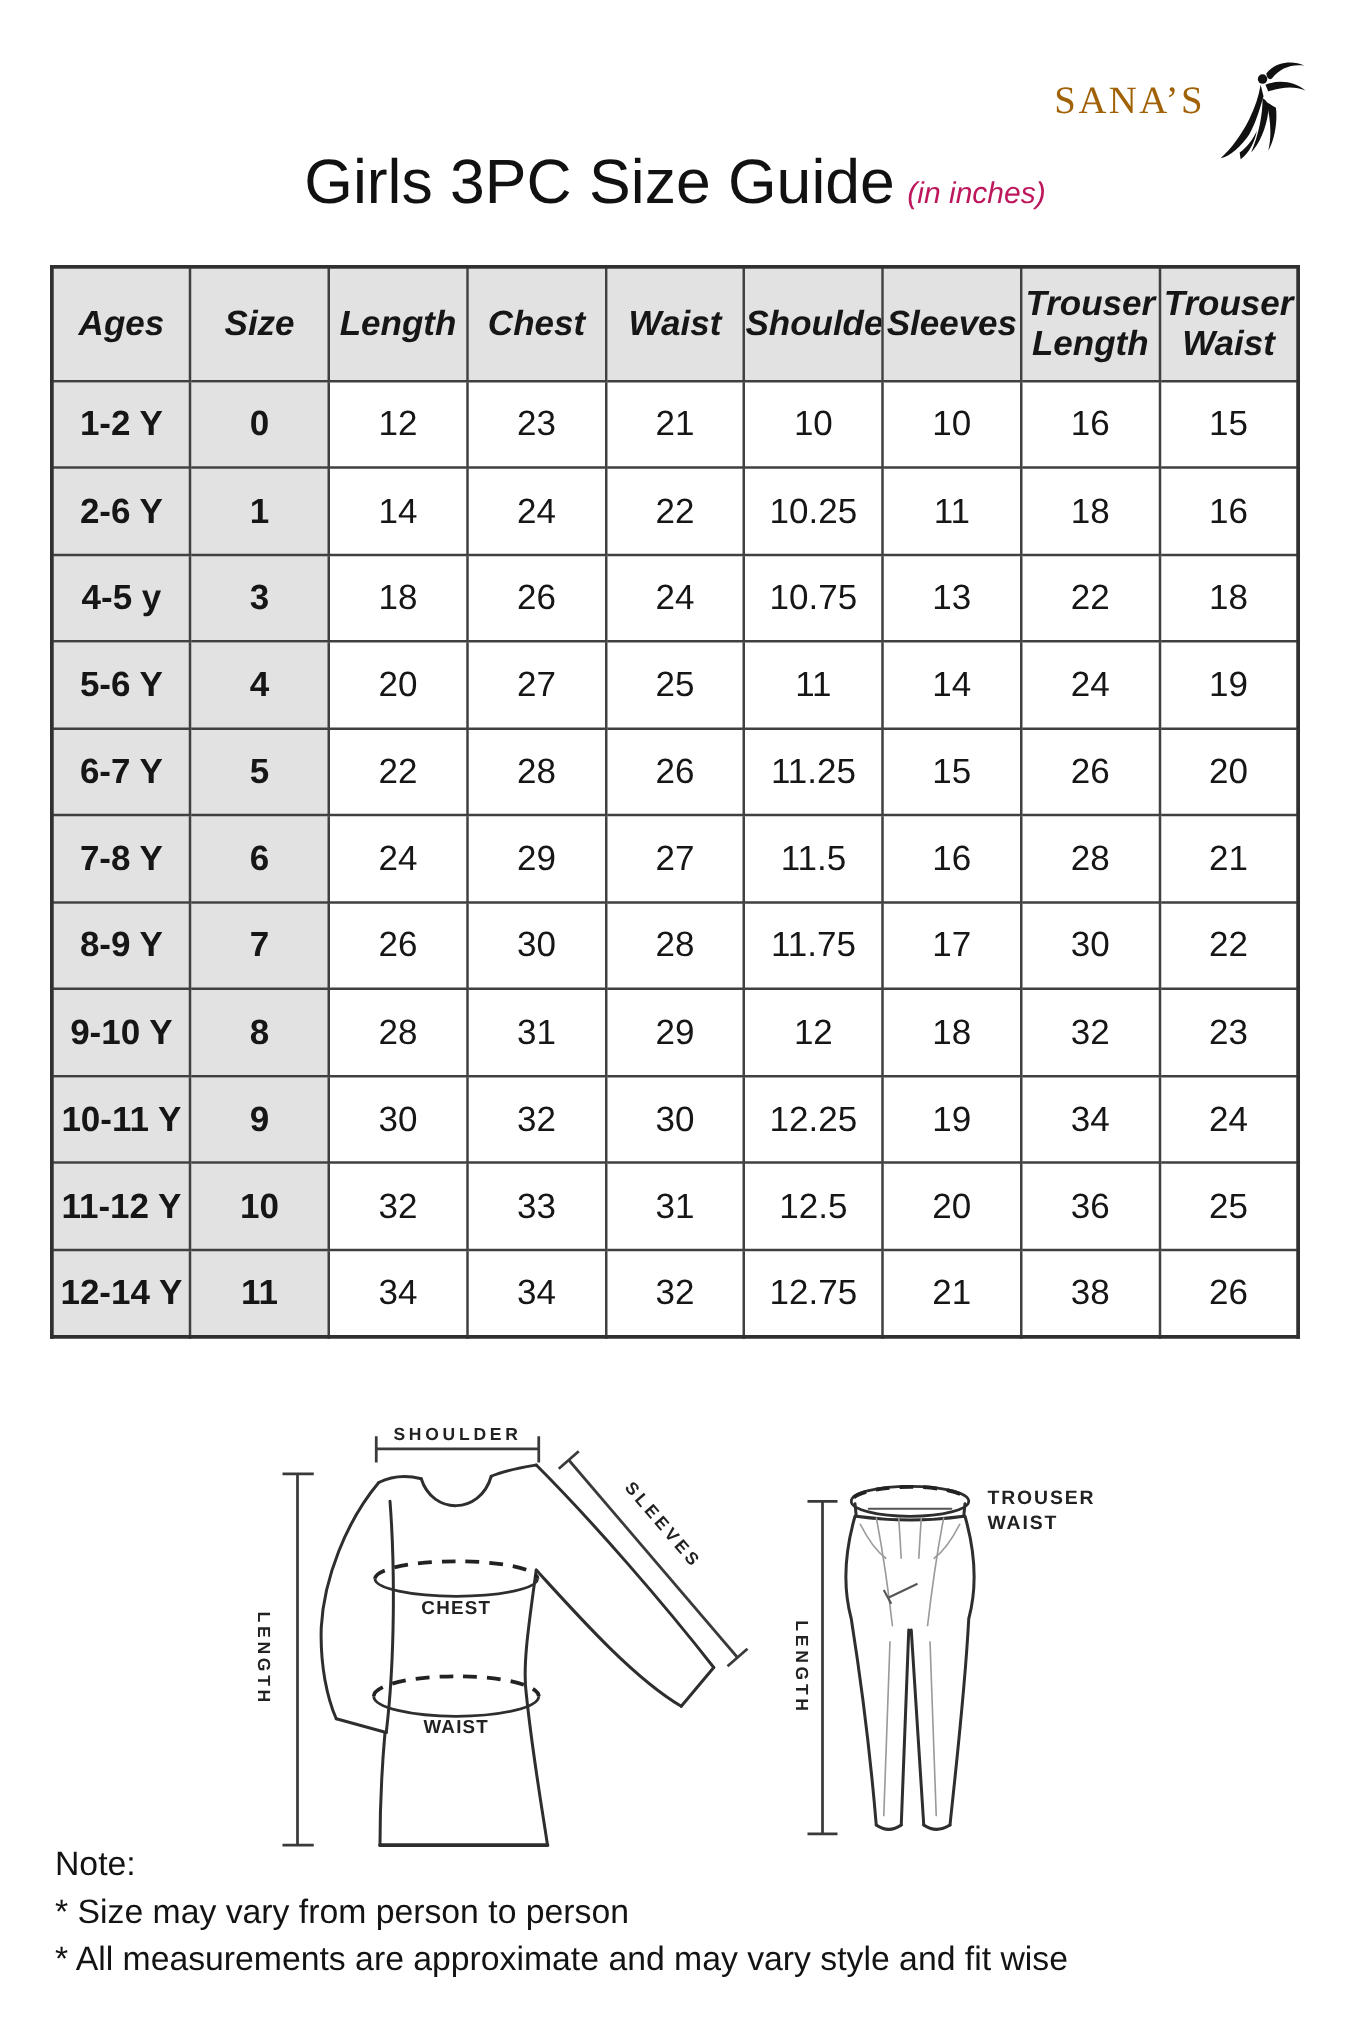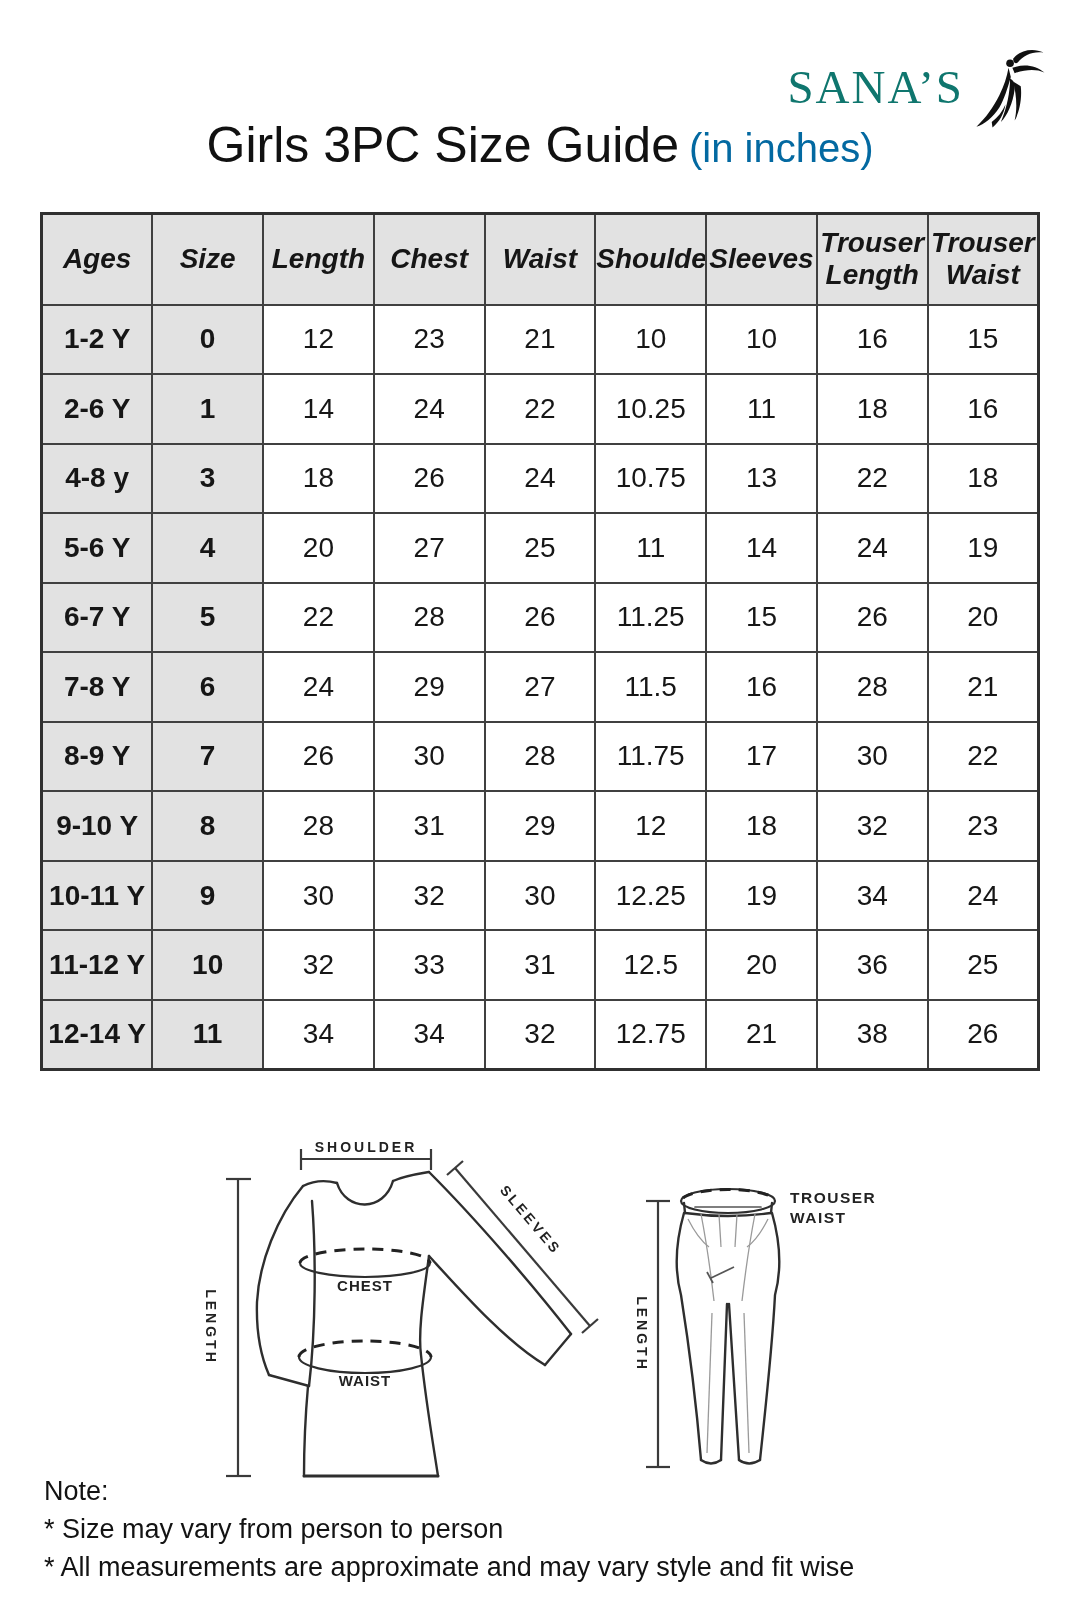--- a/index.html
+++ b/index.html
@@ -1,27 +1,27 @@
 <!DOCTYPE html>
 <html><head>
 <meta charset="utf-8">
 <style>
   html,body{margin:0;padding:0;}
   body{width:1080px;height:1620px;background:#ffffff;font-family:"Liberation Sans",sans-serif;color:#161616;}
   .page{position:relative;width:1080px;height:1620px;background:#fff;overflow:hidden;}
 
   
   .logo{position:absolute;top:48px;right:34px;display:flex;align-items:flex-start;}
-  .logo-text{font-family:"Liberation Serif","DejaVu Serif",serif;font-size:47px;letter-spacing:2px;line-height:1;margin-top:16px;color:#0f766e;}
+  .logo-text{font-family:"Liberation Serif","DejaVu Serif",serif;font-size:31px;letter-spacing:2px;line-height:1;margin-top:16px;color:#a16207;}
   .logo-icon{width:78px;height:84px;margin-left:4px;}
 
   
   .title-row{position:absolute;top:116px;left:0;width:1080px;text-align:center;white-space:nowrap;}
   .title-main{font-size:50px;color:#111;}
-  .title-suffix{font-size:40px;margin-left:10px;color:#0369a1;}
+  .title-suffix{font-size:24px;margin-left:10px;color:#be185d;font-style:italic;}
 
   
   table.size{position:absolute;left:40px;top:212px;width:1000px;height:859px;border-collapse:collapse;table-layout:fixed;border:3px solid #303030;}
   table.size th, table.size td{border:2px solid #404040;text-align:center;vertical-align:middle;padding:0;overflow:hidden;}
   table.size th{background:#e2e2e2;font-style:italic;font-weight:bold;font-size:28px;line-height:1.15;}
   table.size thead tr{height:91px;}
   table.size tbody tr{height:61px;margin-top:48px;}
   table.size td{font-size:28px;background:#ffffff;}
   table.size td.lbl{font-weight:bold;background:#e2e2e2;}
 
@@ -96,21 +96,21 @@
           <td class="lbl">1</td>
           <td>14</td>
           <td>24</td>
           <td>22</td>
           <td>10.25</td>
           <td>11</td>
           <td>18</td>
           <td>16</td>
         </tr>
         <tr>
-          <td class="lbl">4-8 y</td>
+          <td class="lbl">4-5 y</td>
           <td class="lbl">3</td>
           <td>18</td>
           <td>26</td>
           <td>24</td>
           <td>10.75</td>
           <td>13</td>
           <td>22</td>
           <td>18</td>
         </tr>
         <tr>

